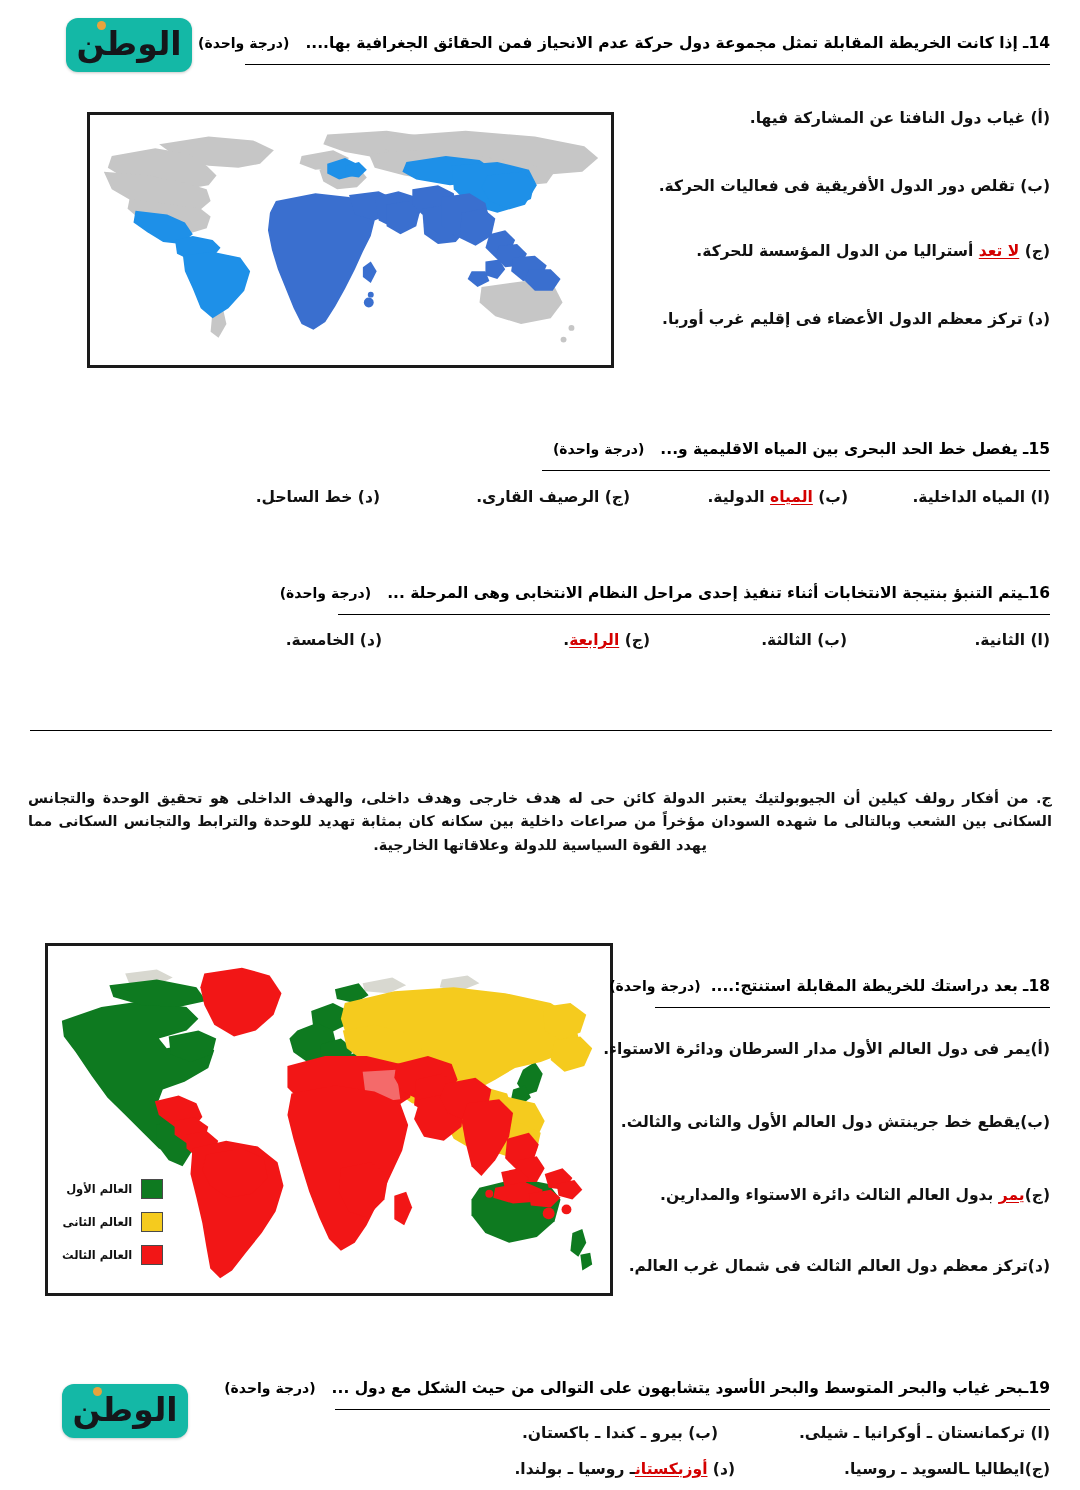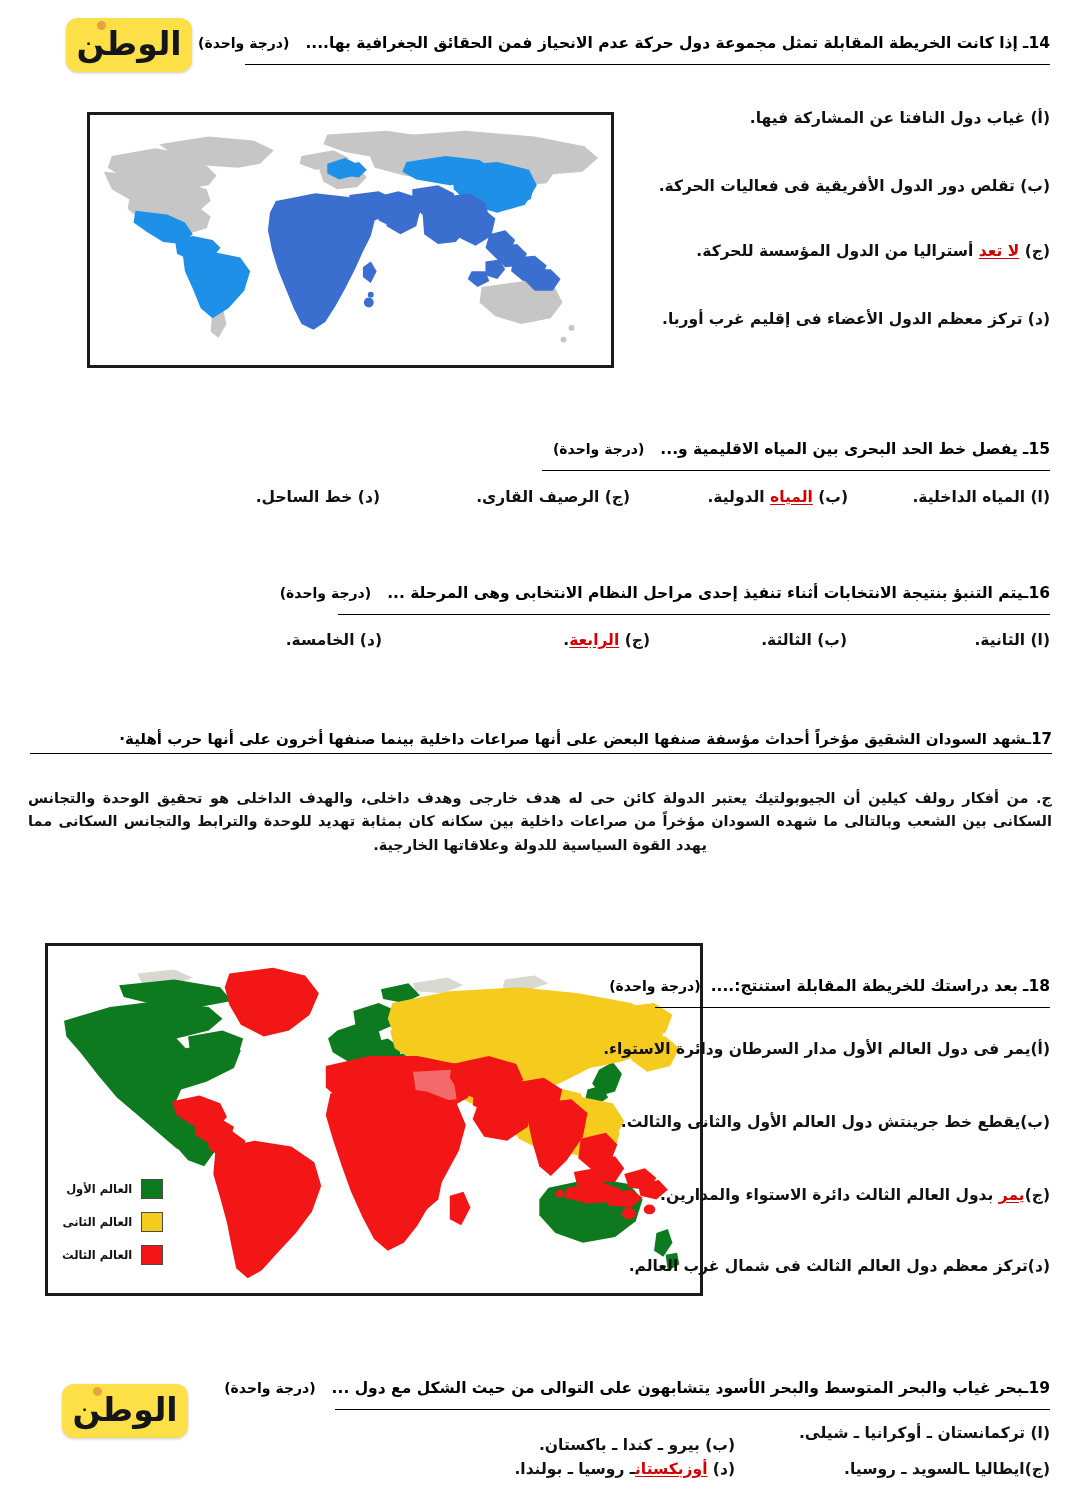--- a/index.html
+++ b/index.html
@@ -13,21 +13,21 @@
     position: relative;
     font-family: "DejaVu Sans", "Liberation Sans", sans-serif;
     color: #111;
     direction: rtl;
   }
 
   
   .logo {
     position: absolute;
     width: 126px; height: 54px;
-    background: #fde047;
+    background: #14b8a6;
     border-radius: 12px;
     box-shadow: 0 1px 3px rgba(0,0,0,.22);
     display: flex; align-items: center; justify-content: center;
     overflow: hidden;
   }
   .logo-text {
     font-family: "DejaVu Sans", sans-serif;
     font-size: 33px;
     font-weight: bold;
     color: #15161a;
@@ -222,25 +222,24 @@
   <span>16ـيتم التنبؤ بنتيجة الانتخابات أثناء تنفيذ إحدى مراحل النظام الانتخابى وهى المرحلة ...</span><span class="marks">(درجة واحدة)</span>
 </div>
 <div class="opt" id="q16-opt-a" style="right:30px; top:631px;">(ا) الثانية.</div>
 <div class="opt" id="q16-opt-b" style="right:233px; top:631px;">(ب) الثالثة.</div>
 <div class="opt" id="q16-opt-c" style="right:430px; top:631px;">
   <span>(ج) </span><span class="ans">الرابعة</span><span>.</span>
 </div>
 <div class="opt" id="q16-opt-d" style="right:698px; top:631px;">(د) الخامسة.</div>
 
 <div class="q-head-2" id="q17-head" style="right:28px; top:728px; width:1022px;">
-  <div>17ـشهد السودان الشقيق مؤخراً أحداث مؤسفة صنفها البعض على أنها صراعات داخلية بينما صنفها أخرون على أنها حرب أهلية·</div>
 </div>
 <div class="answer-para" id="q17-answer" style="right:28px; top:787px; width:1024px;">ج. من أفكار رولف كيلين أن الجيوبولتيك يعتبر الدولة كائن حى له هدف خارجى وهدف داخلى، والهدف الداخلى هو تحقيق الوحدة والتجانس السكانى بين الشعب وبالتالى ما شهده السودان مؤخراً من صراعات داخلية بين سكانه كان بمثابة تهديد للوحدة والترابط والتجانس السكانى مما يهدد القوة السياسية للدولة وعلاقاتها الخارجية.</div>
 
-<div class="map-frame" id="map-worlds" style="left:45px; top:943px; width:658px; height:353px;">
+<div class="map-frame" id="map-worlds" style="left:45px; top:943px; width:568px; height:353px;">
   <svg viewBox="0 0 568 353" xmlns="http://www.w3.org/2000/svg" preserveAspectRatio="none">
     <rect x="0" y="0" width="568" height="353" fill="#ffffff"></rect>
 
     <g fill="#d8d8d0">
       <path d="M78,28 L110,24 L126,32 L110,40 L82,38 Z"></path>
       <path d="M318,38 L348,32 L362,40 L344,48 L320,46 Z"></path>
       <path d="M398,34 L424,30 L436,38 L416,46 L396,42 Z"></path>
     </g>
 
     <g fill="#0e7a20">
@@ -348,17 +347,17 @@
 
 <div class="logo" id="logo-bottom">
   <span class="logo-text">الوطن</span>
   <span class="logo-dot"></span>
 </div>
 
 <div class="q-head" id="q19-head" style="right:30px; top:1379px; width:715px;">
   <span>19ـبحر غياب والبحر المتوسط والبحر الأسود يتشابهون على التوالى من حيث الشكل مع دول ...</span><span class="marks">(درجة واحدة)</span>
 </div>
 <div class="opt" id="q19-opt-a" style="right:30px; top:1424px;">(ا) تركمانستان ـ أوكرانيا ـ شيلى.</div>
-<div class="opt" id="q19-opt-b" style="right:345px; top:1424px;margin-top:12px;">(ب) بيرو ـ كندا ـ باكستان.</div>
+<div class="opt" id="q19-opt-b" style="right:362px; top:1424px;">(ب) بيرو ـ كندا ـ باكستان.</div>
 <div class="opt" id="q19-opt-c" style="right:30px; top:1460px;">(ج)ايطاليا ـالسويد ـ روسيا.</div>
 <div class="opt" id="q19-opt-d" style="right:345px; top:1460px;">
   <span>(د) </span><span class="ans">أوزبكستان</span><span>ـ روسيا ـ بولندا.</span>
 </div>
 
 </body></html>

